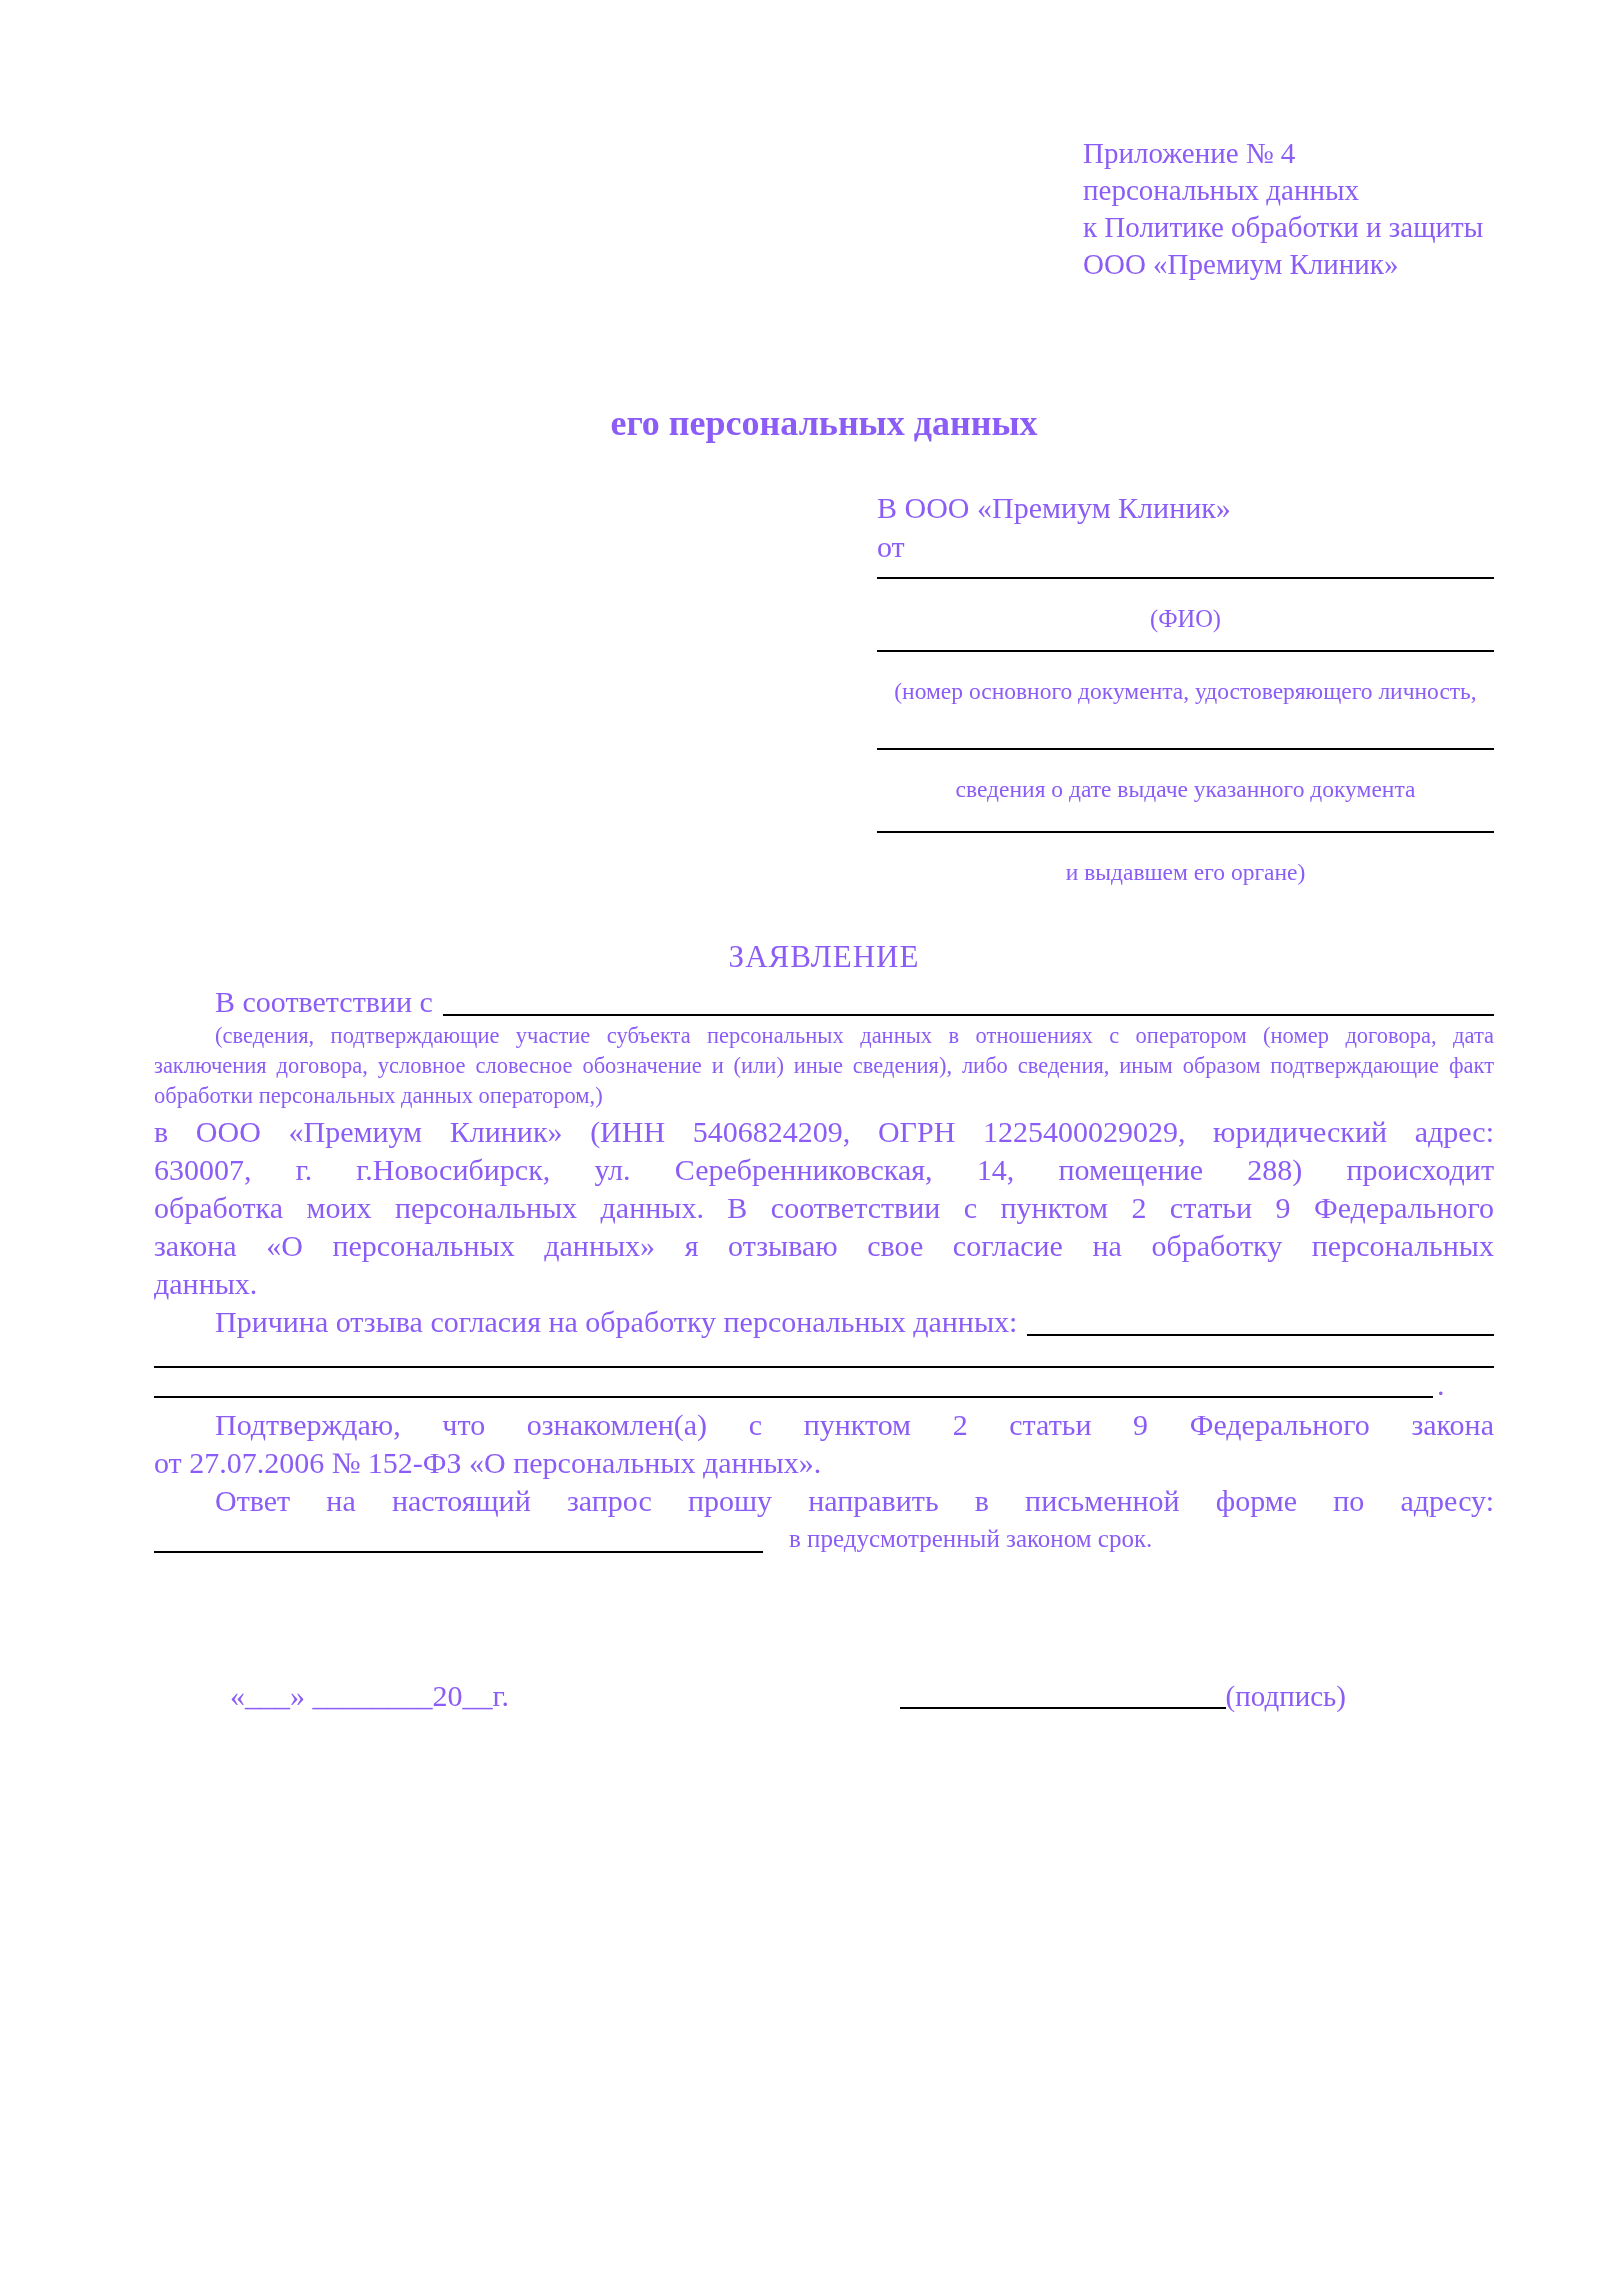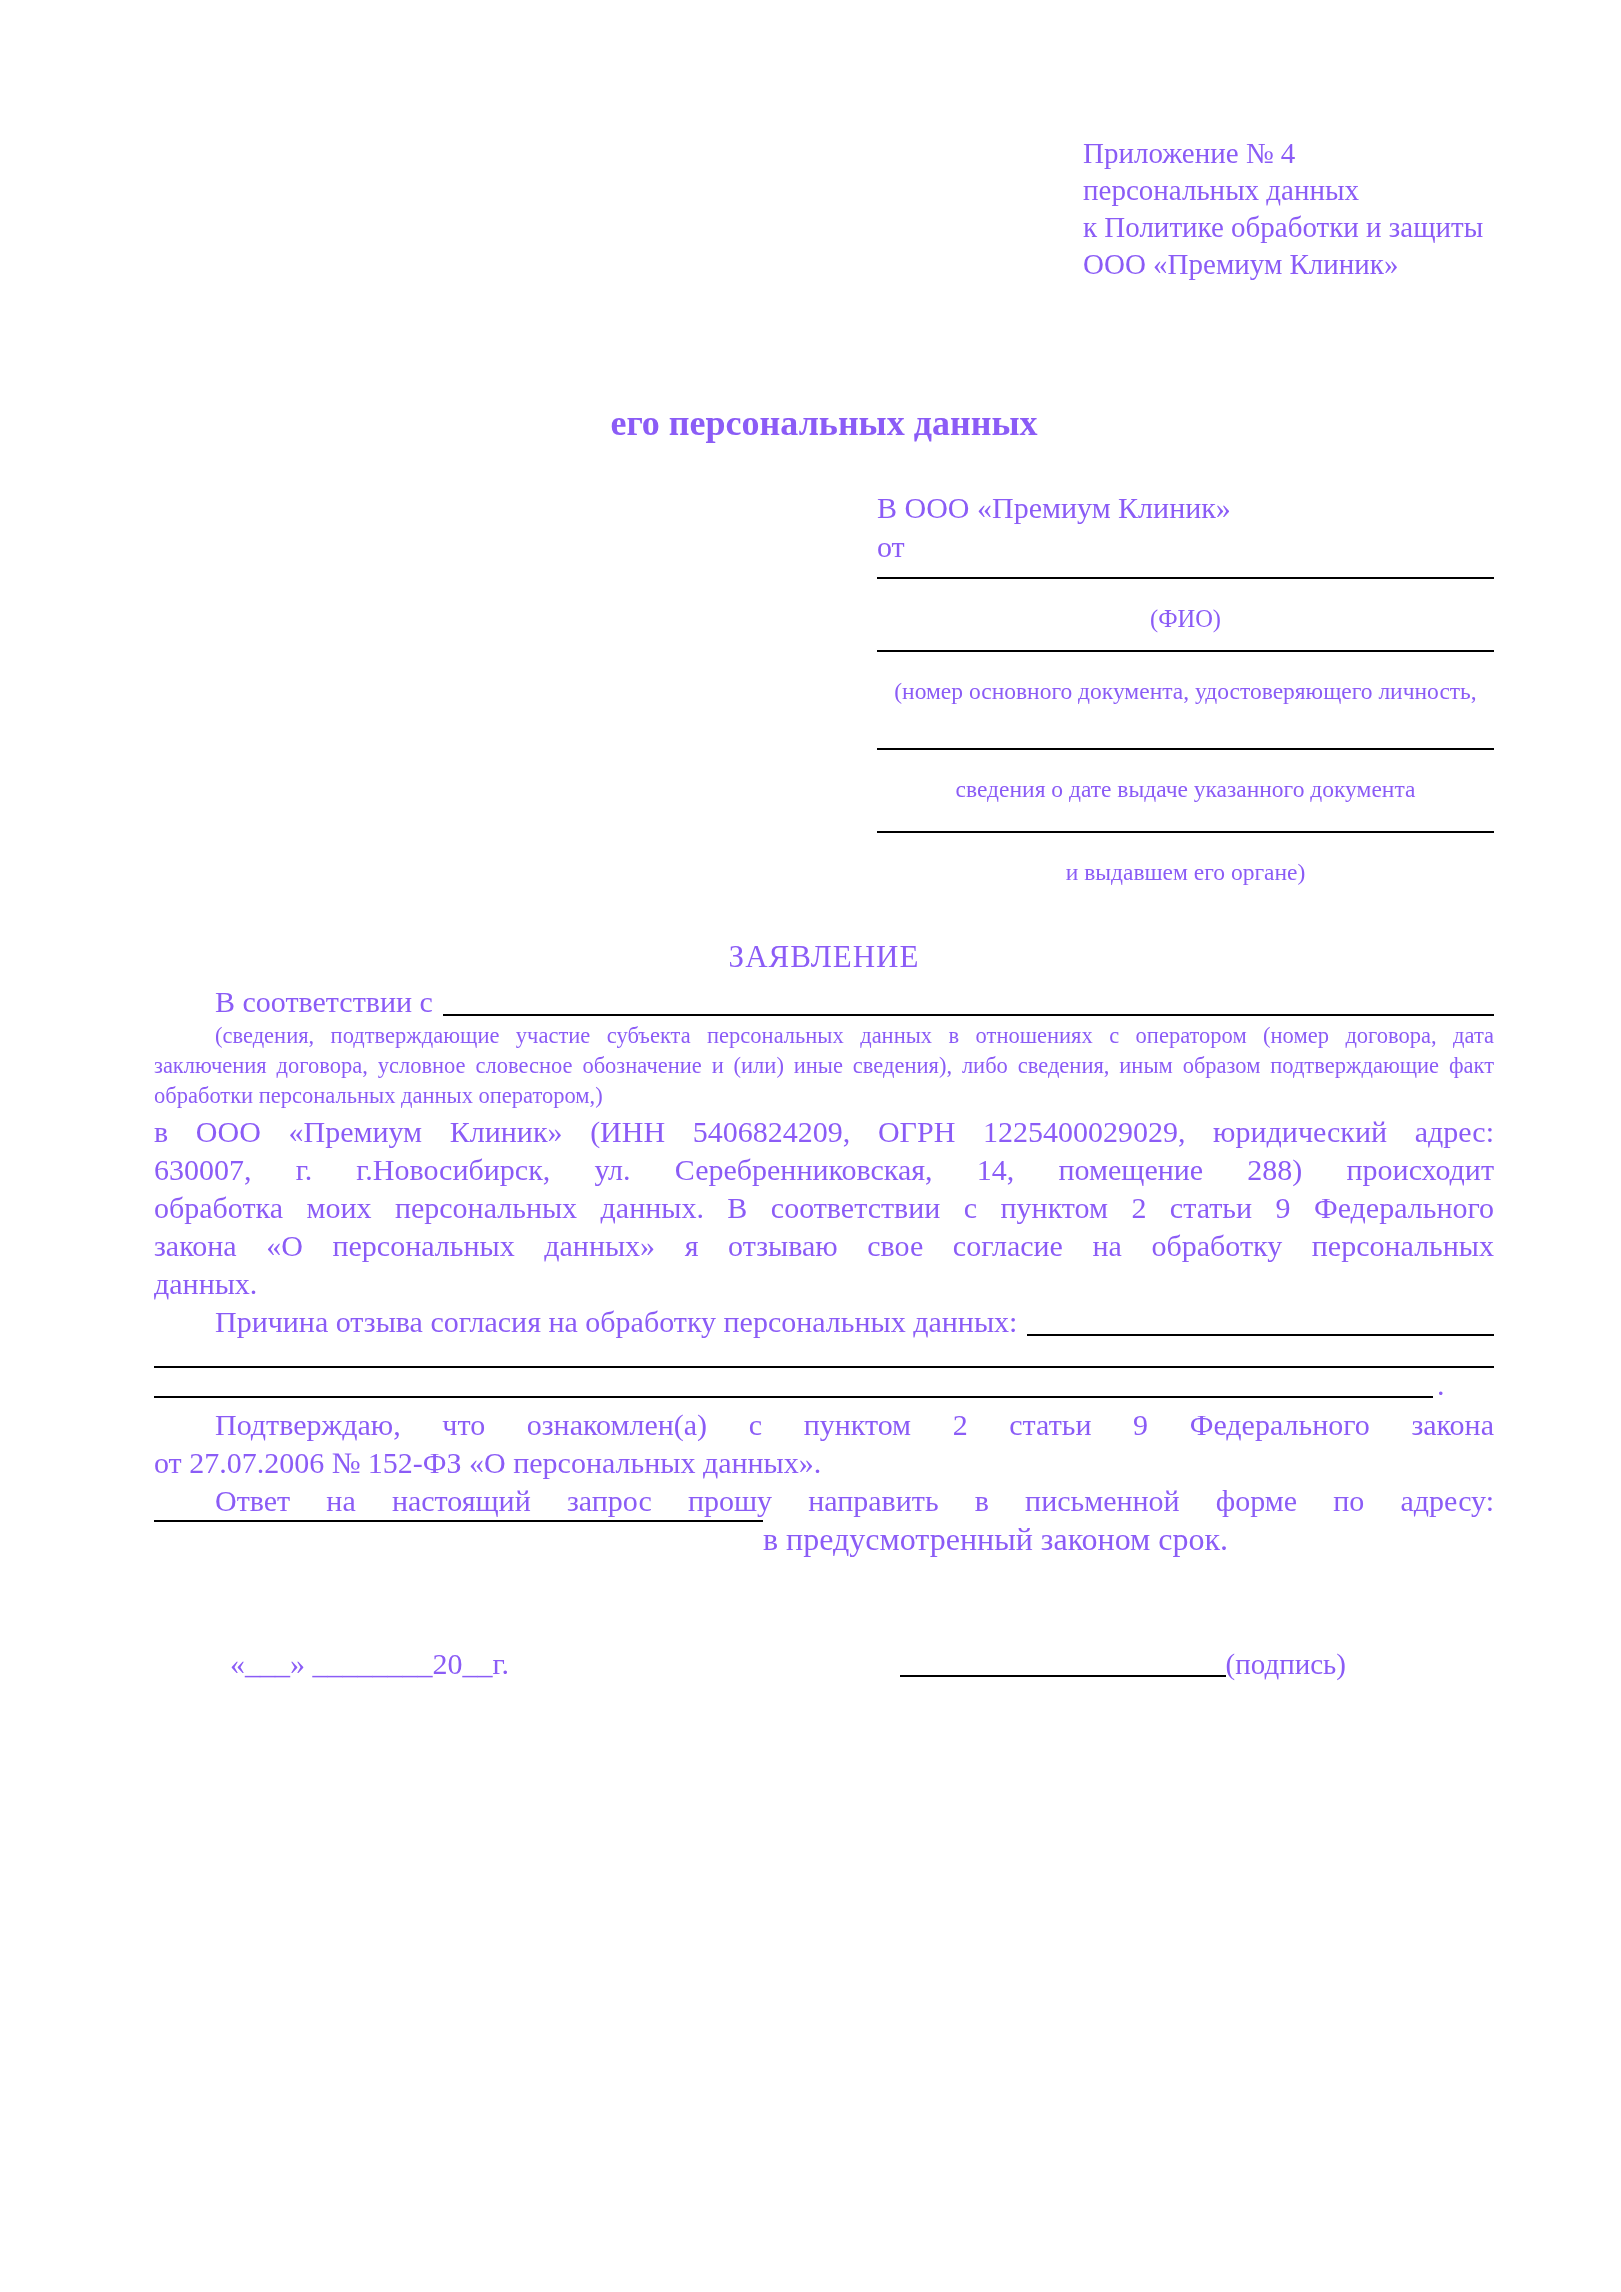--- a/index.html
+++ b/index.html
@@ -33,24 +33,24 @@
   .jlast { text-align:justify; text-align-last:justify; }
   .b { font-size:30px; line-height:38px; }
   .bodytext { margin-top:2px; }
   .reason-row { display:flex; align-items:flex-end; padding-left:61px; font-size:30px; line-height:38px; }
   .reason-row > span:first-child { white-space:nowrap; }
   .blank1 { height:27.4px; border-bottom:2.9px solid #000; }
   .blank2 { height:30px; display:flex; align-items:flex-end; }
   .blank2-line { width:1279px; flex:none; border-bottom:2.9px solid #000; height:100%; }
   .dot { font-size:30px; line-height:27.4px; padding-left:3.9px; }
   .confirm { margin-top:7.8px; }
-  .reply-row { display:flex; align-items:flex-start; font-size:32px; line-height:38px; }
+  .reply-row { display:flex; align-items:flex-end; font-size:25px; line-height:38px;gap:26px; }
   .reply-line { width:609px; flex:none; border-bottom:2.9px solid #000; margin-bottom:4.9px; }
   
-  .footer-row { margin-top:86px; display:flex; font-size:30px; line-height:39px; }
+  .footer-row { margin-top:118px; display:flex; font-size:30px; line-height:39px; }
   .date-blank { padding-left:76px; white-space:pre; }
   .sig-group { margin-left:auto; margin-right:148px; display:flex; align-items:flex-end; }
   .sig-line { width:326px; border-bottom:2.9px solid #000; margin-bottom:5.9px; }
   .sig-caption { font-size:29px; line-height:37px; }
 </style>
 </head>
 <body>
 
 <div class="page">
 

